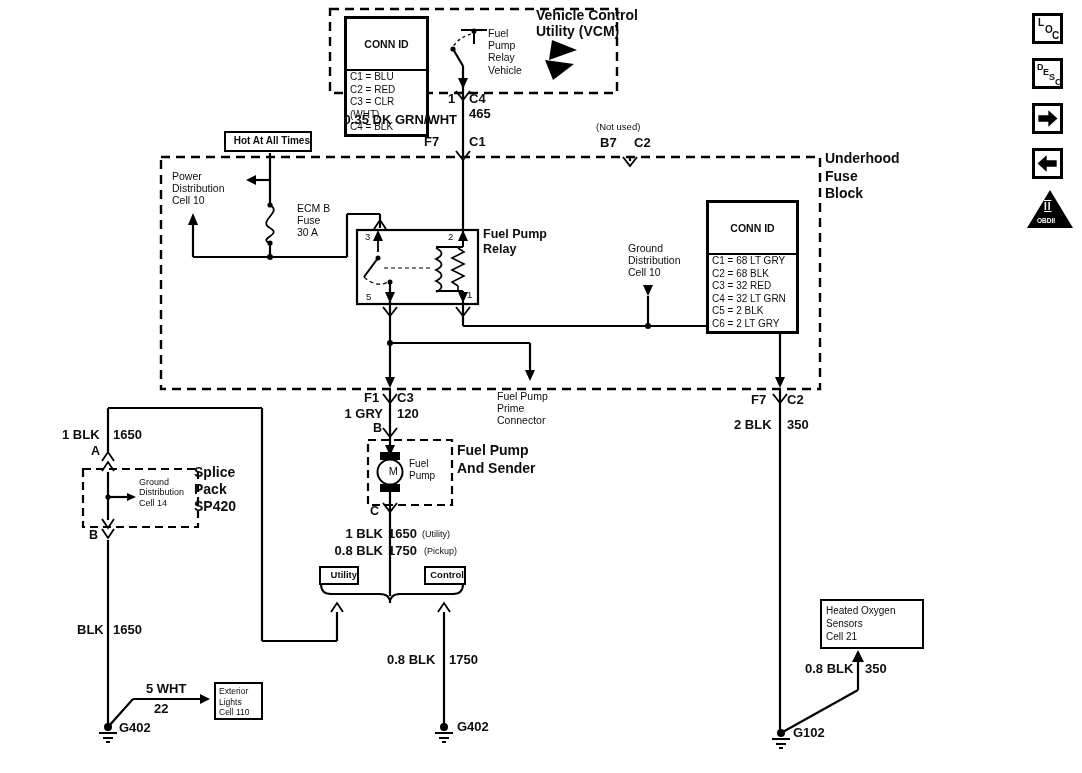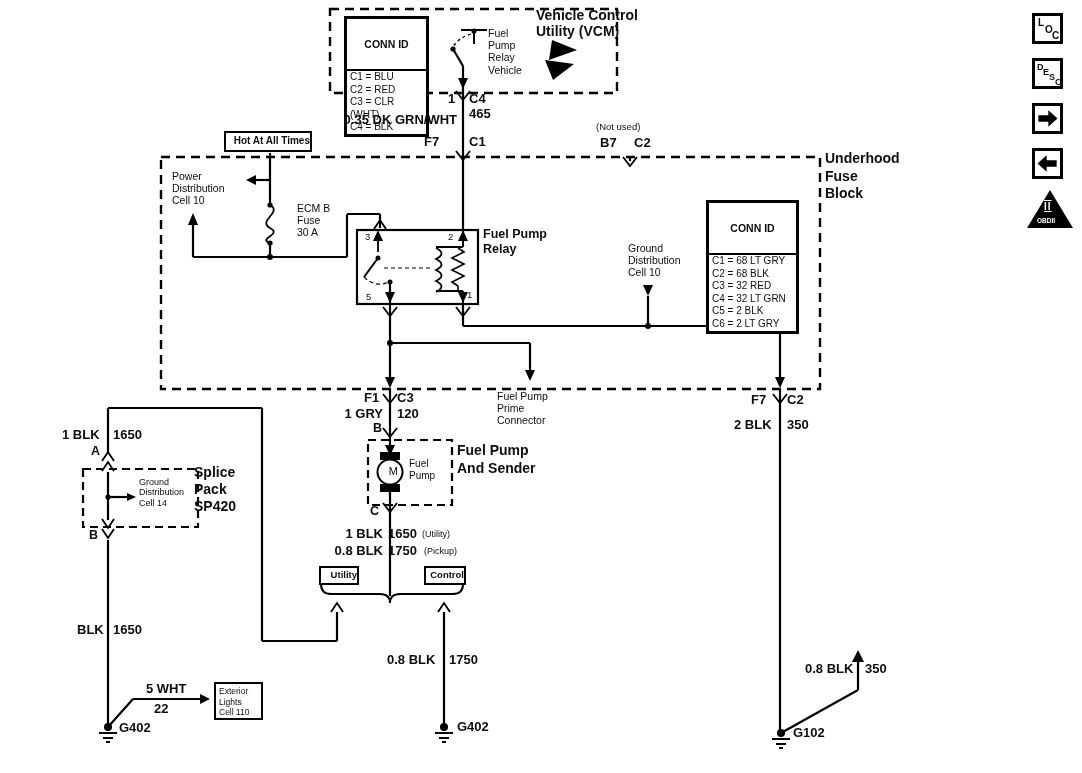--- a/index.html
+++ b/index.html
@@ -272,20 +272,25 @@
   <div class="lbl s13 b" style="left:119px;top:720px">G402</div>
 
   <div class="lbl s13 b" style="left:387px;top:652px">0.8 BLK</div>
   <div class="lbl s13 b" style="left:449px;top:652px">1750</div>
   <div class="lbl s13 b" style="left:457px;top:719px">G402</div>
 
   <div class="lbl s13 b" style="left:751px;top:392px">F7</div>
   <div class="lbl s13 b" style="left:787px;top:392px">C2</div>
   <div class="lbl s13 b" style="left:734px;top:417px">2 BLK</div>
   <div class="lbl s13 b" style="left:787px;top:417px">350</div>
+  <div class="box" style="left:820px;top:599px;width:104px;height:50px;font-size:10px;line-height:13px;padding:3px 4px">
+    <div>Heated Oxygen</div>
+      <div>Sensors</div>
+      <div>Cell 21</div>
+  </div>
   <div class="lbl s13 b" style="left:805px;top:661px">0.8 BLK</div>
   <div class="lbl s13 b" style="left:865px;top:661px">350</div>
   <div class="lbl s13 b" style="left:793px;top:725px">G102</div>
 
   <div class="btn" style="left:1032px;top:13px">
     <span style="left:3px;top:1px;font-size:10px">L</span>
     <span style="left:10px;top:8px;font-size:10px">O</span>
     <span style="left:17px;top:14px;font-size:10px">C</span>
   </div>
   <div class="btn" style="left:1032px;top:58px">

